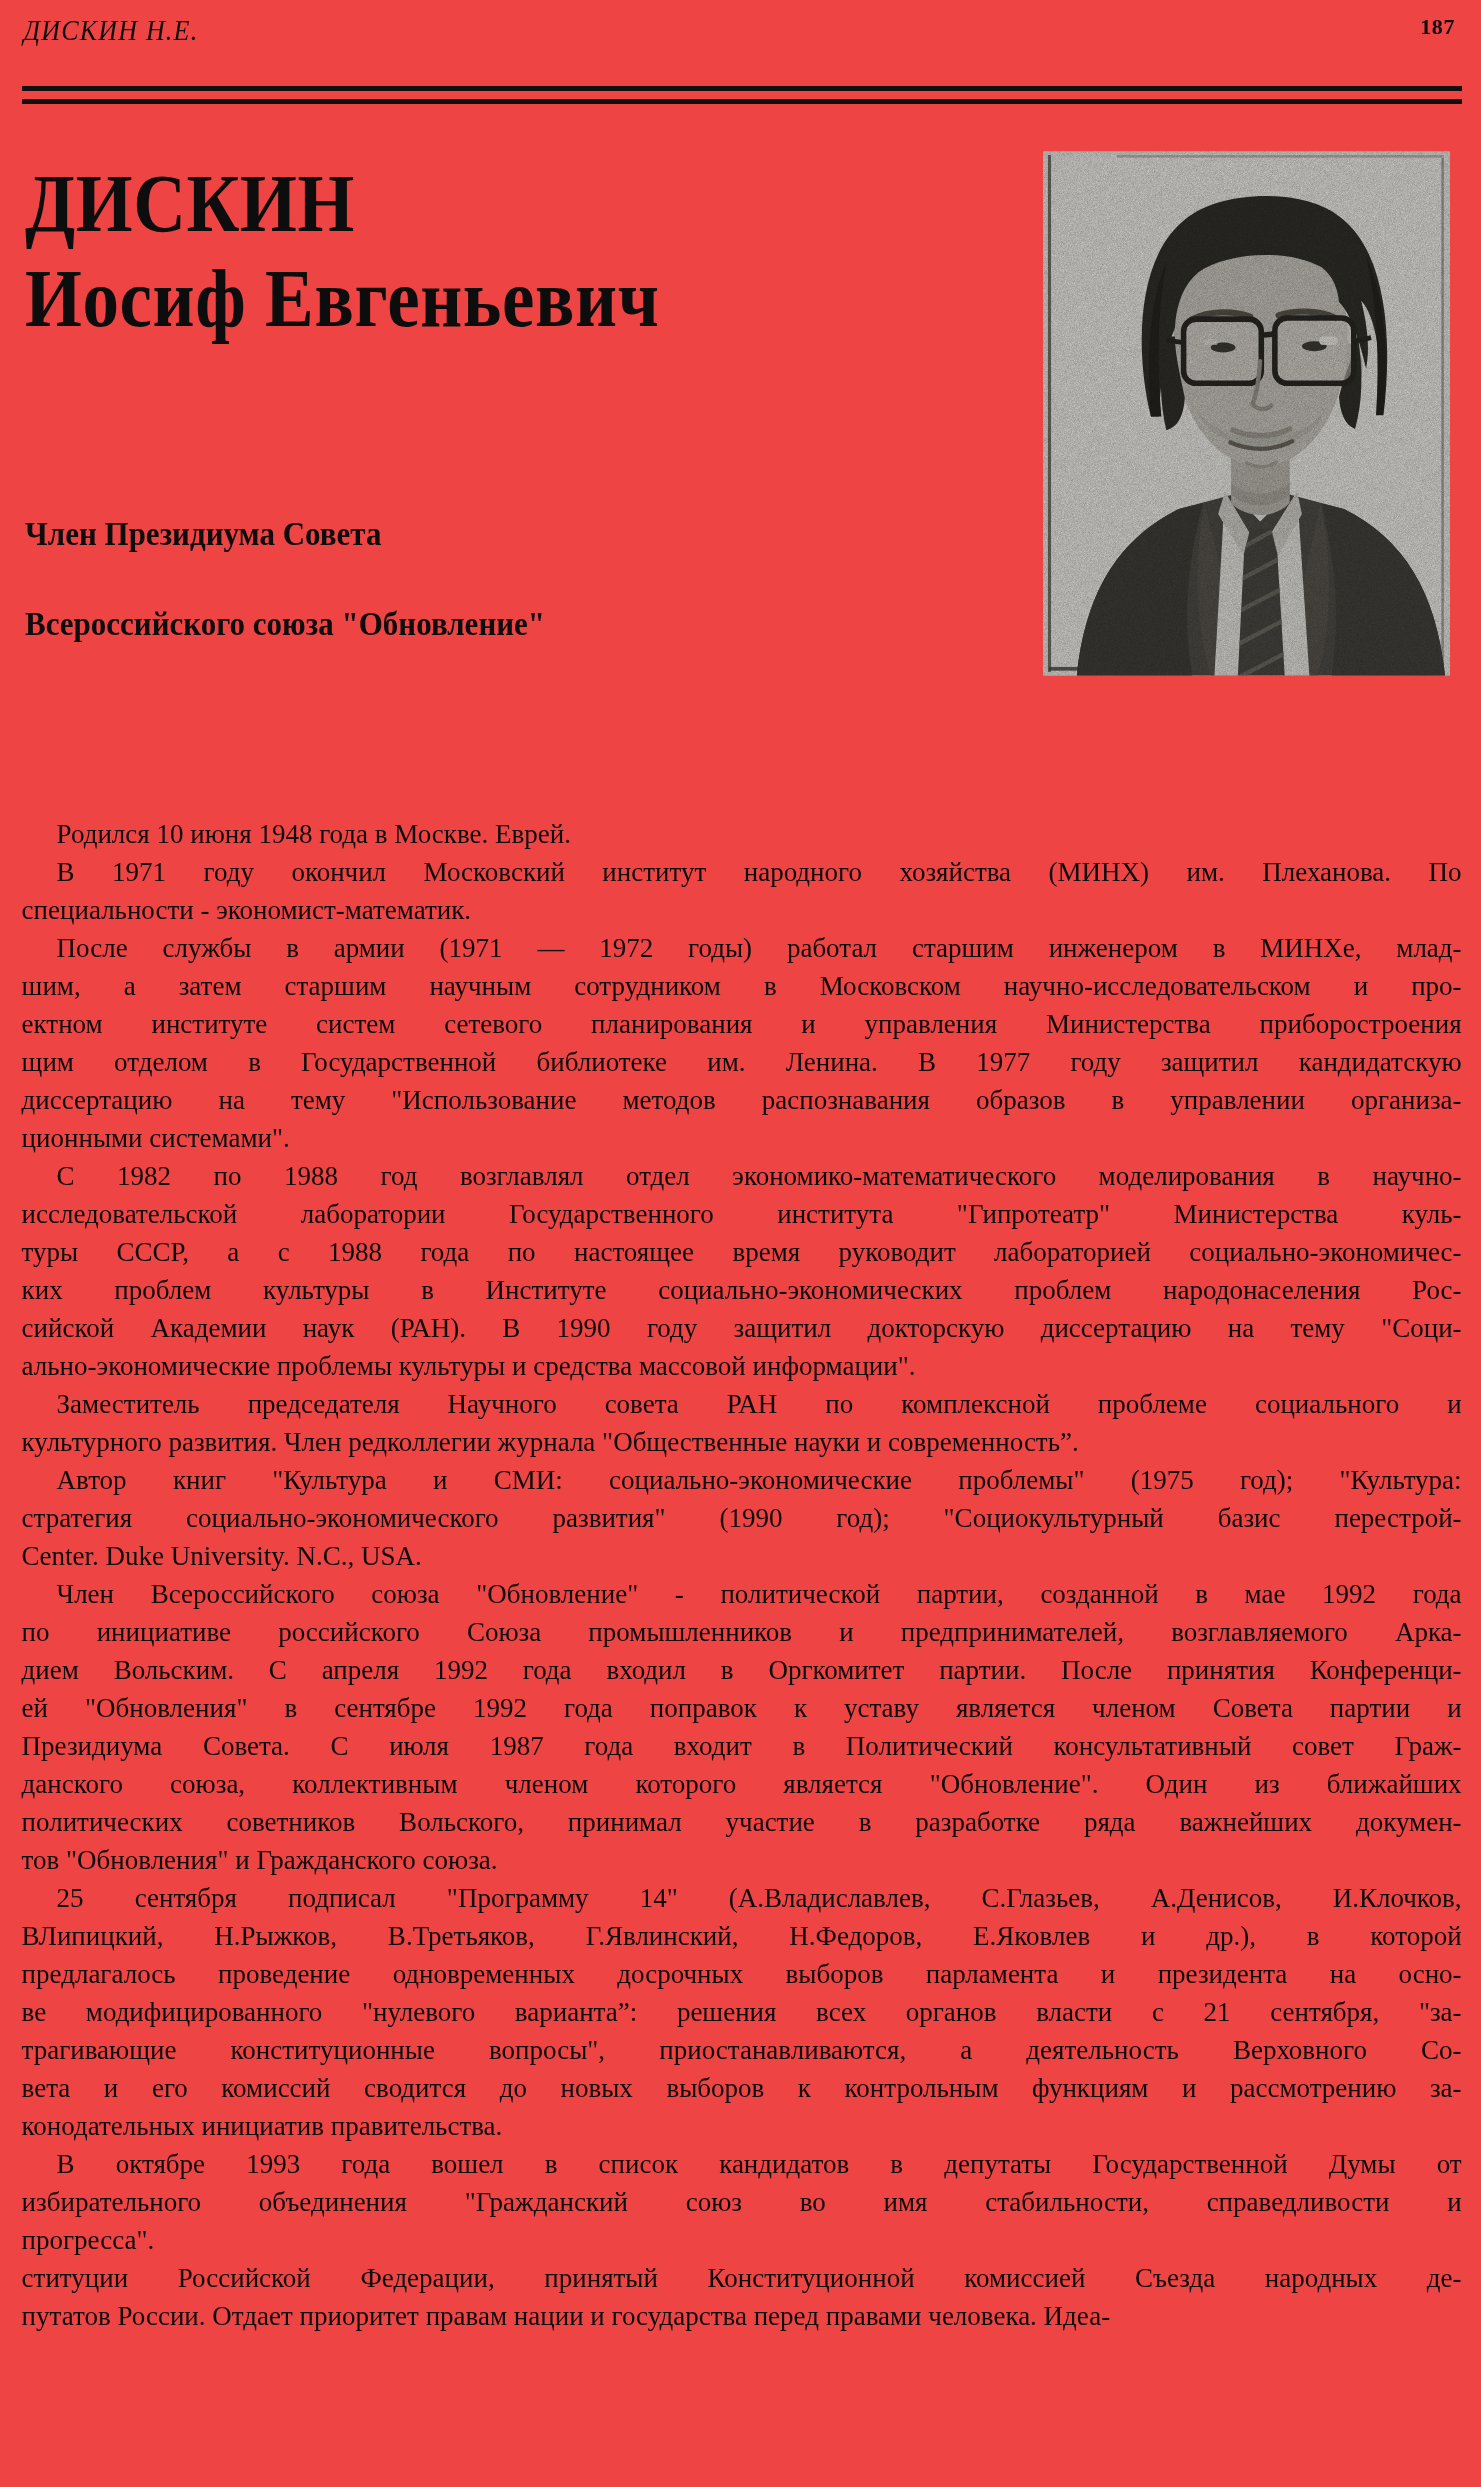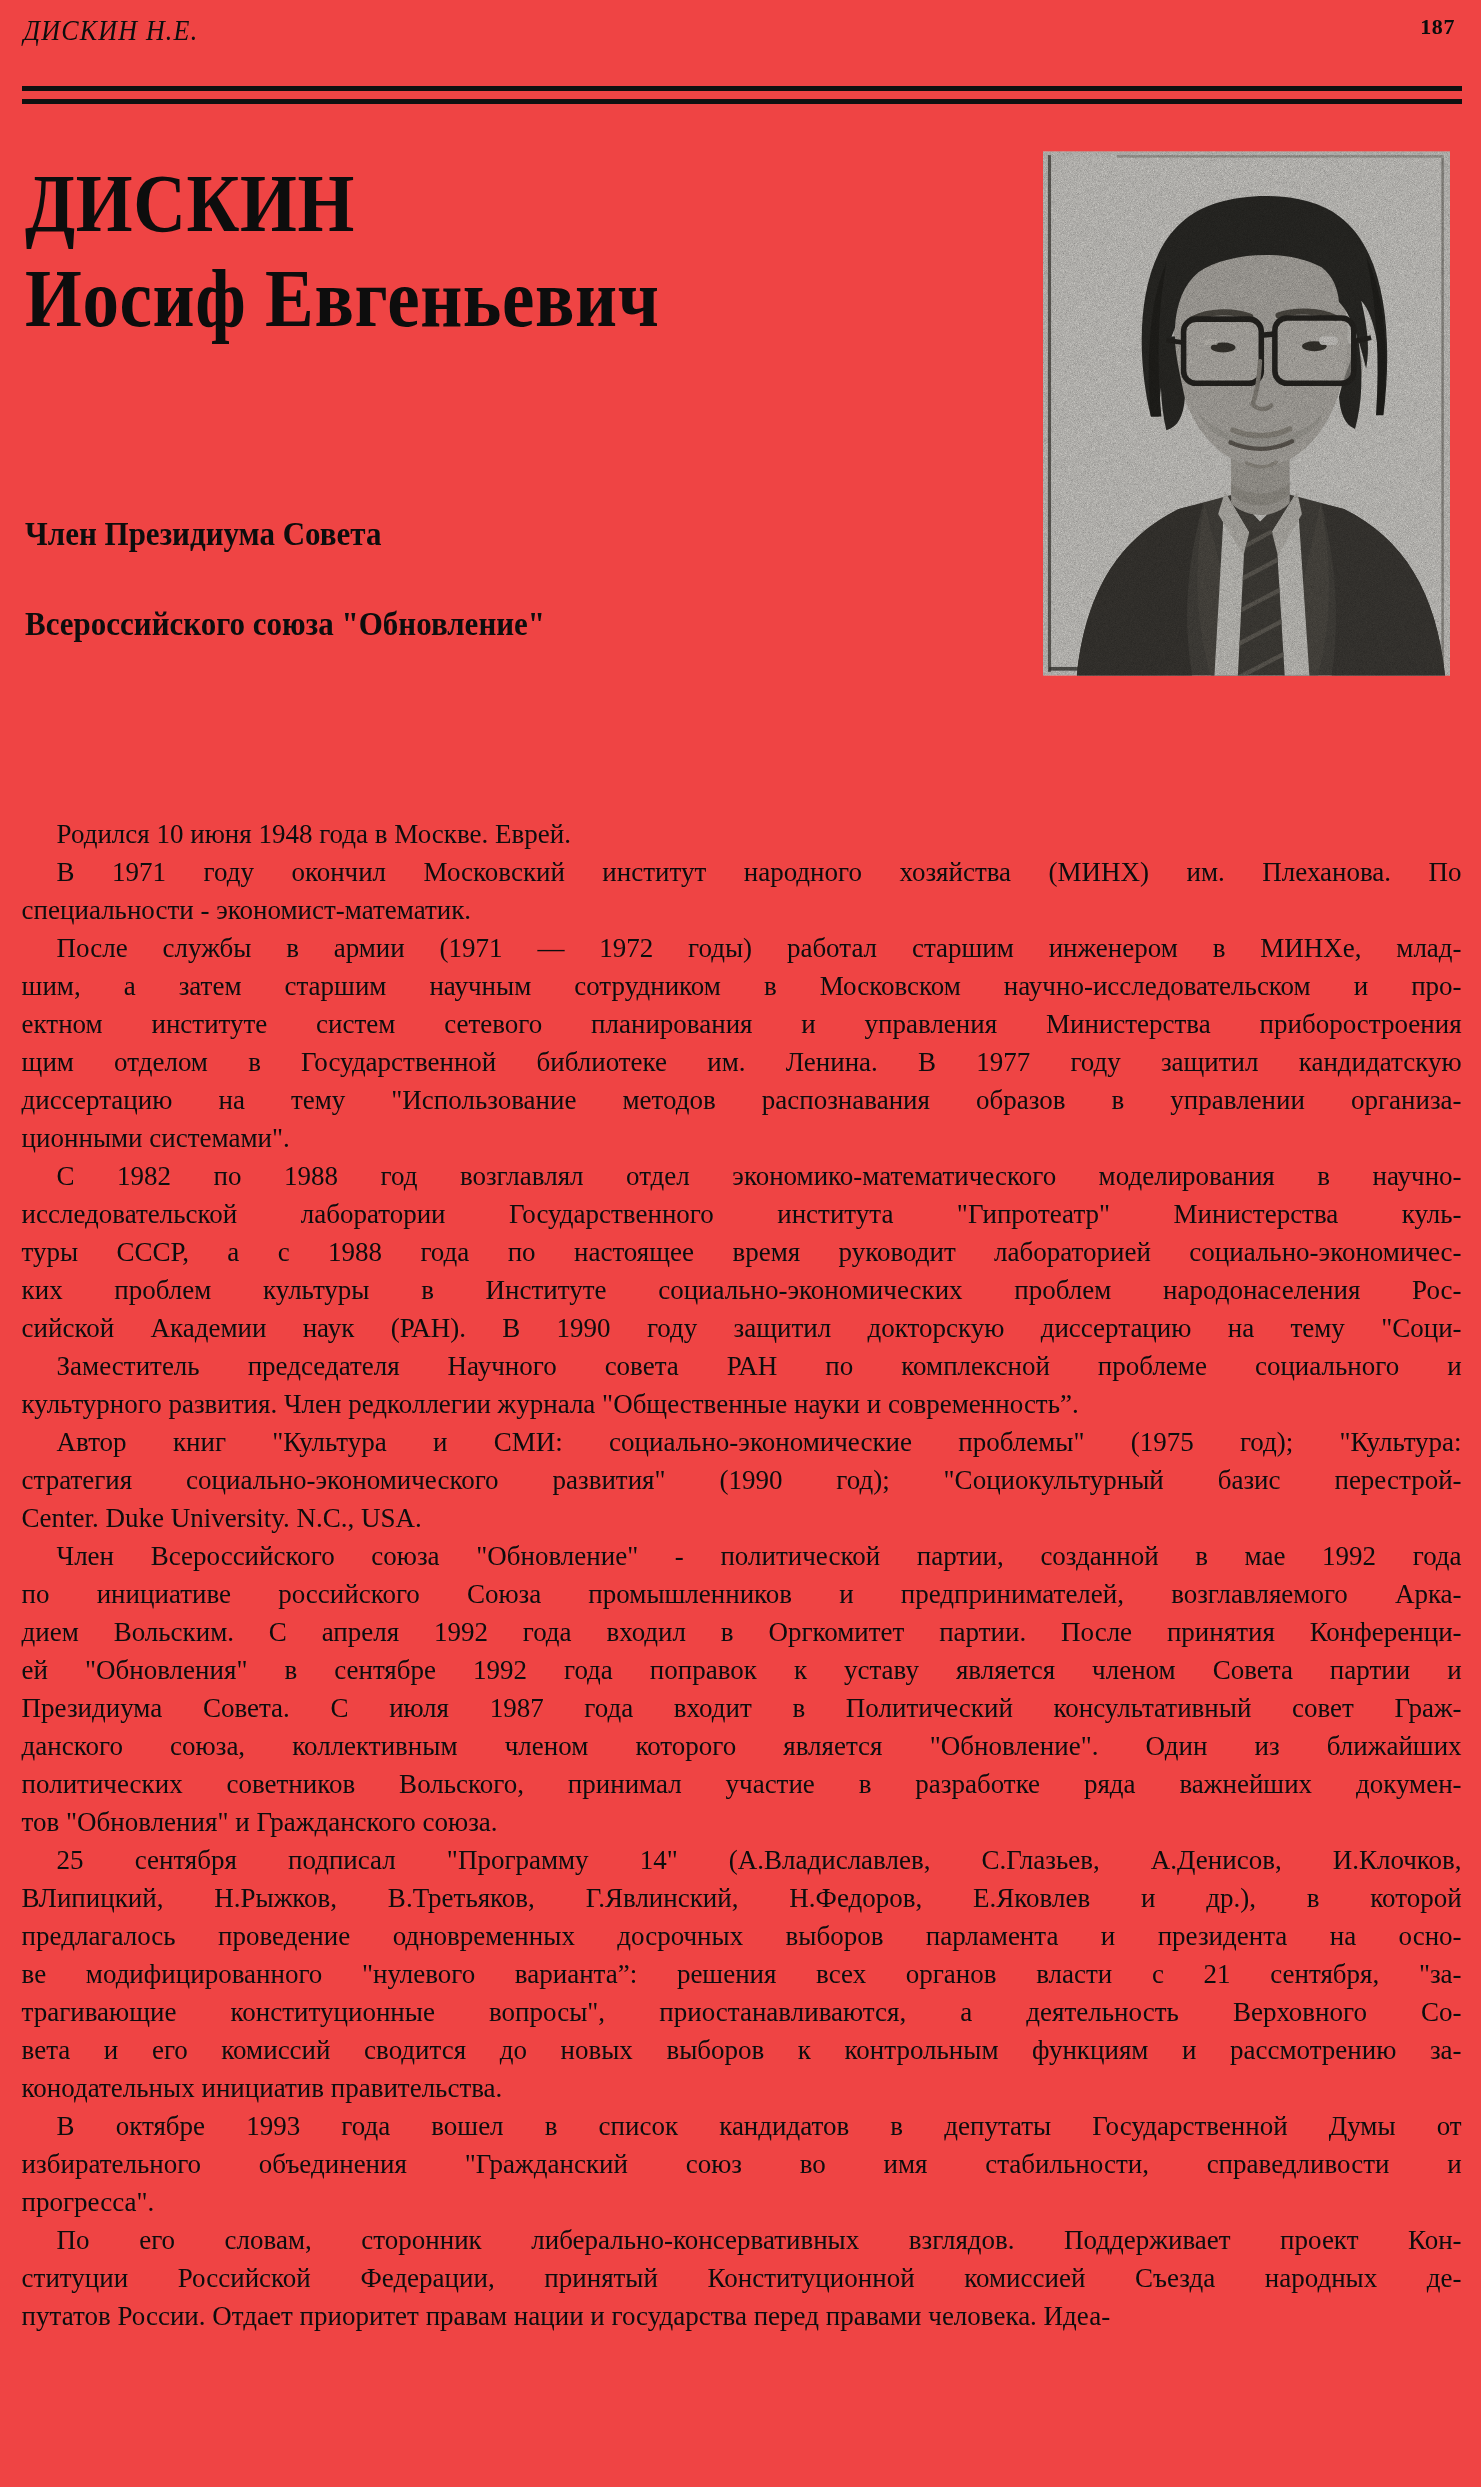--- a/index.html
+++ b/index.html
@@ -216,20 +216,21 @@
         <div class="line">щим отделом в Государственной библиотеке им. Ленина. В 1977 году защитил кандидатскую</div>
         <div class="line">диссертацию на тему "Использование методов распознавания образов в управлении организа-</div>
         <div class="line lastline">ционными системами".</div>
       </div>
       <div>
         <div class="line first">С 1982 по 1988 год возглавлял отдел экономико-математического моделирования в научно-</div>
         <div class="line">исследовательской лаборатории Государственного института "Гипротеатр" Министерства куль-</div>
         <div class="line">туры СССР, а с 1988 года по настоящее время руководит лабораторией социально-экономичес-</div>
         <div class="line">ких проблем культуры в Институте социально-экономических проблем народонаселения Рос-</div>
         <div class="line">сийской Академии наук (РАН). В 1990 году защитил докторскую диссертацию на тему "Соци-</div>
+        <div class="line lastline">ально-экономические проблемы культуры и средства массовой информации".</div>
       </div>
       <div>
         <div class="line first">Заместитель председателя Научного совета РАН по комплексной проблеме социального и</div>
         <div class="line lastline">культурного развития. Член редколлегии журнала "Общественные науки и современность”.</div>
       </div>
       <div>
         <div class="line first">Автор книг "Культура и СМИ: социально-экономические проблемы" (1975 год); "Культура:</div>
         <div class="line">стратегия социально-экономического развития" (1990 год); "Социокультурный базис перестрой-</div>
         <div class="line lastline">Center. Duke University. N.C., USA.</div>
       </div>
@@ -251,20 +252,19 @@
         <div class="line">трагивающие конституционные вопросы", приостанавливаются, а деятельность Верховного Со-</div>
         <div class="line">вета и его комиссий сводится до новых выборов к контрольным функциям и рассмотрению за-</div>
         <div class="line lastline">конодательных инициатив правительства.</div>
       </div>
       <div>
         <div class="line first">В октябре 1993 года вошел в список кандидатов в депутаты Государственной Думы от</div>
         <div class="line">избирательного объединения "Гражданский союз во имя стабильности, справедливости и</div>
         <div class="line lastline">прогресса".</div>
       </div>
       <div>
-        <div class="line first">По его словам, сторонник либерально-консервативных взглядов. Поддерживает проект Кон-</div>
         <div class="line">ституции Российской Федерации, принятый Конституционной комиссией Съезда народных де-</div>
         <div class="line lastline">путатов России. Отдает приоритет правам нации и государства перед правами человека. Идеа-</div>
       </div>
     </div>
 
 </div>
 
 
 </body></html>

